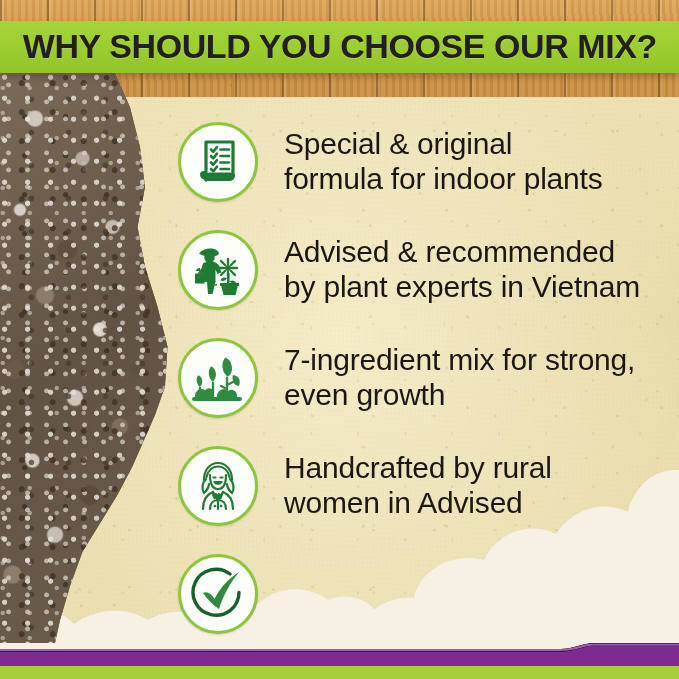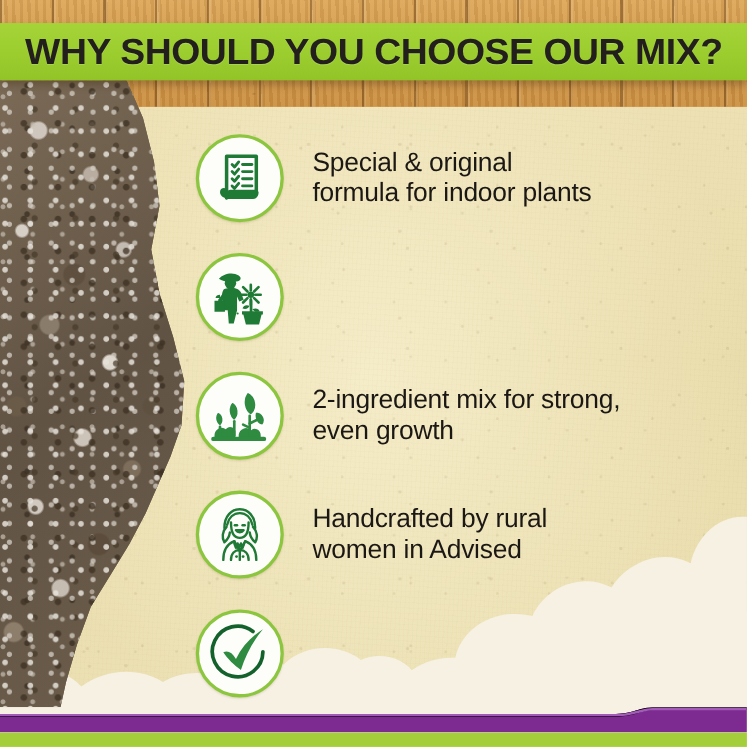--- a/index.html
+++ b/index.html
@@ -173,21 +173,21 @@
     box-sizing: border-box;
     display: flex;
     align-items: center;
     justify-content: center;
     box-shadow: 0 1px 2px rgba(90,70,30,.18);
   }
   .icon-circle svg { display: block; }
   .row-text {
     margin-left: 26px;
     font-family: "Liberation Sans", sans-serif;
-    font-size: 24px;
+    font-size: 30px;
     font-weight: normal;
     line-height: 1.16;
     color: #1b1714;
     letter-spacing: -0.2px;
     white-space: pre-line;
   }
 
   
   .band-purple {
     position: absolute;
@@ -307,20 +307,22 @@
 
             <path d="M37 31 L37 43 L39.5 43 L39.5 31 Z"></path>
             <path d="M37 36 C33 34.5 31 36.5 30.5 38.5 C33.5 39.5 36 38.5 37 36 Z"></path>
             <path d="M39.5 39 C43 37.5 45.5 39 46 41 C43 42.2 40.5 41.2 39.5 39 Z"></path>
 
             <path d="M31 43 L48 43 L45.5 53 L33.5 53 Z"></path>
             <path d="M30 41 L49 41 L49 44 L30 44 Z"></path>
           </g>
         </svg>
       </div>
+      <div class="row-text">Advised &amp; recommended
+by plant experts in Vietnam</div>
     </div>
 
     <div class="row">
       <div class="icon-circle">
         <svg width="56" height="52" viewBox="0 0 56 52">
           <g fill="#2e8b40" stroke="#ffffff" stroke-width="2">
 
             <path d="M35 4 C44 8 46 20 38 26 C31 22 29 11 35 4 Z"></path>
 
             <path d="M21 13 C28 16 29 26 23 31 C17 27 16 18 21 13 Z"></path>
@@ -335,21 +337,21 @@
           <g stroke="#2e8b40" stroke-width="2.4" fill="none" stroke-linecap="round">
             <path d="M37 26 L37 44"></path>
             <path d="M23 31 L23 44"></path>
             <path d="M10 36 L10 45"></path>
             <path d="M37 33 L43 30"></path>
             <path d="M37 37 L31 34"></path>
           </g>
           <rect x="2" y="45" width="50" height="4" rx="2" fill="#2e8b40"></rect>
         </svg>
       </div>
-      <div class="row-text">2-ingredient mix for strong,
+      <div class="row-text">7-ingredient mix for strong,
 even growth</div>
     </div>
 
     <div class="row">
       <div class="icon-circle">
         <svg width="56" height="56" viewBox="0 0 56 56">
           <g fill="none" stroke="#1f7a35" stroke-width="2.2" stroke-linecap="round" stroke-linejoin="round">
 
             <path d="M14 22 C14 11 20.5 5 28 5 C35.5 5 42 11 42 22"></path>
             <path d="M16.5 19 C18 12.5 22.5 8.5 28 8.5 C33.5 8.5 38 12.5 39.5 19"></path>

